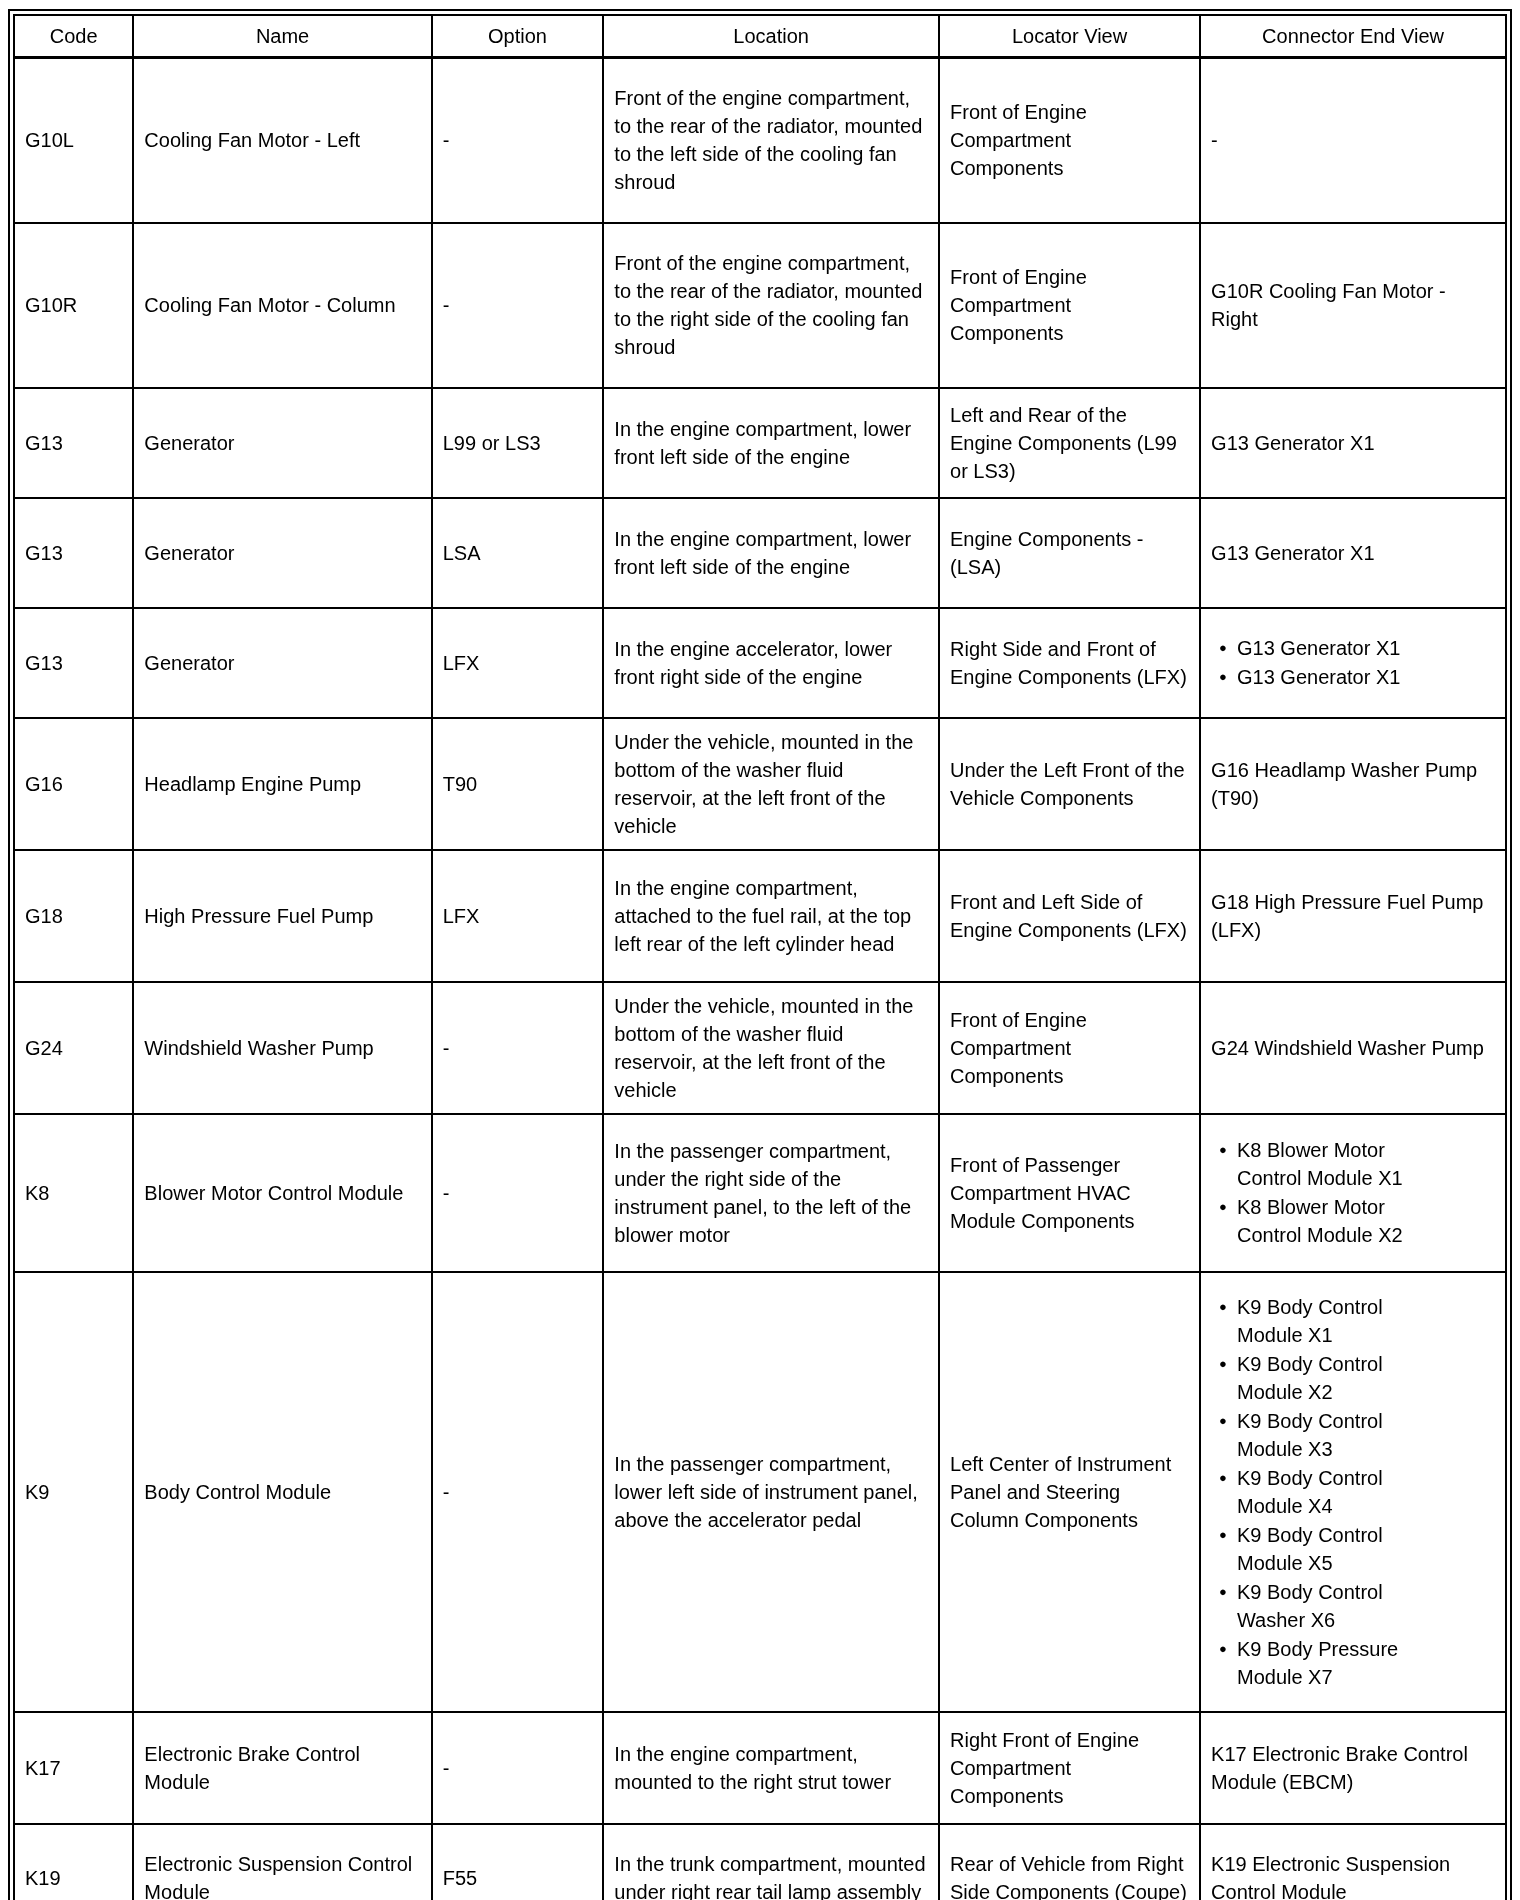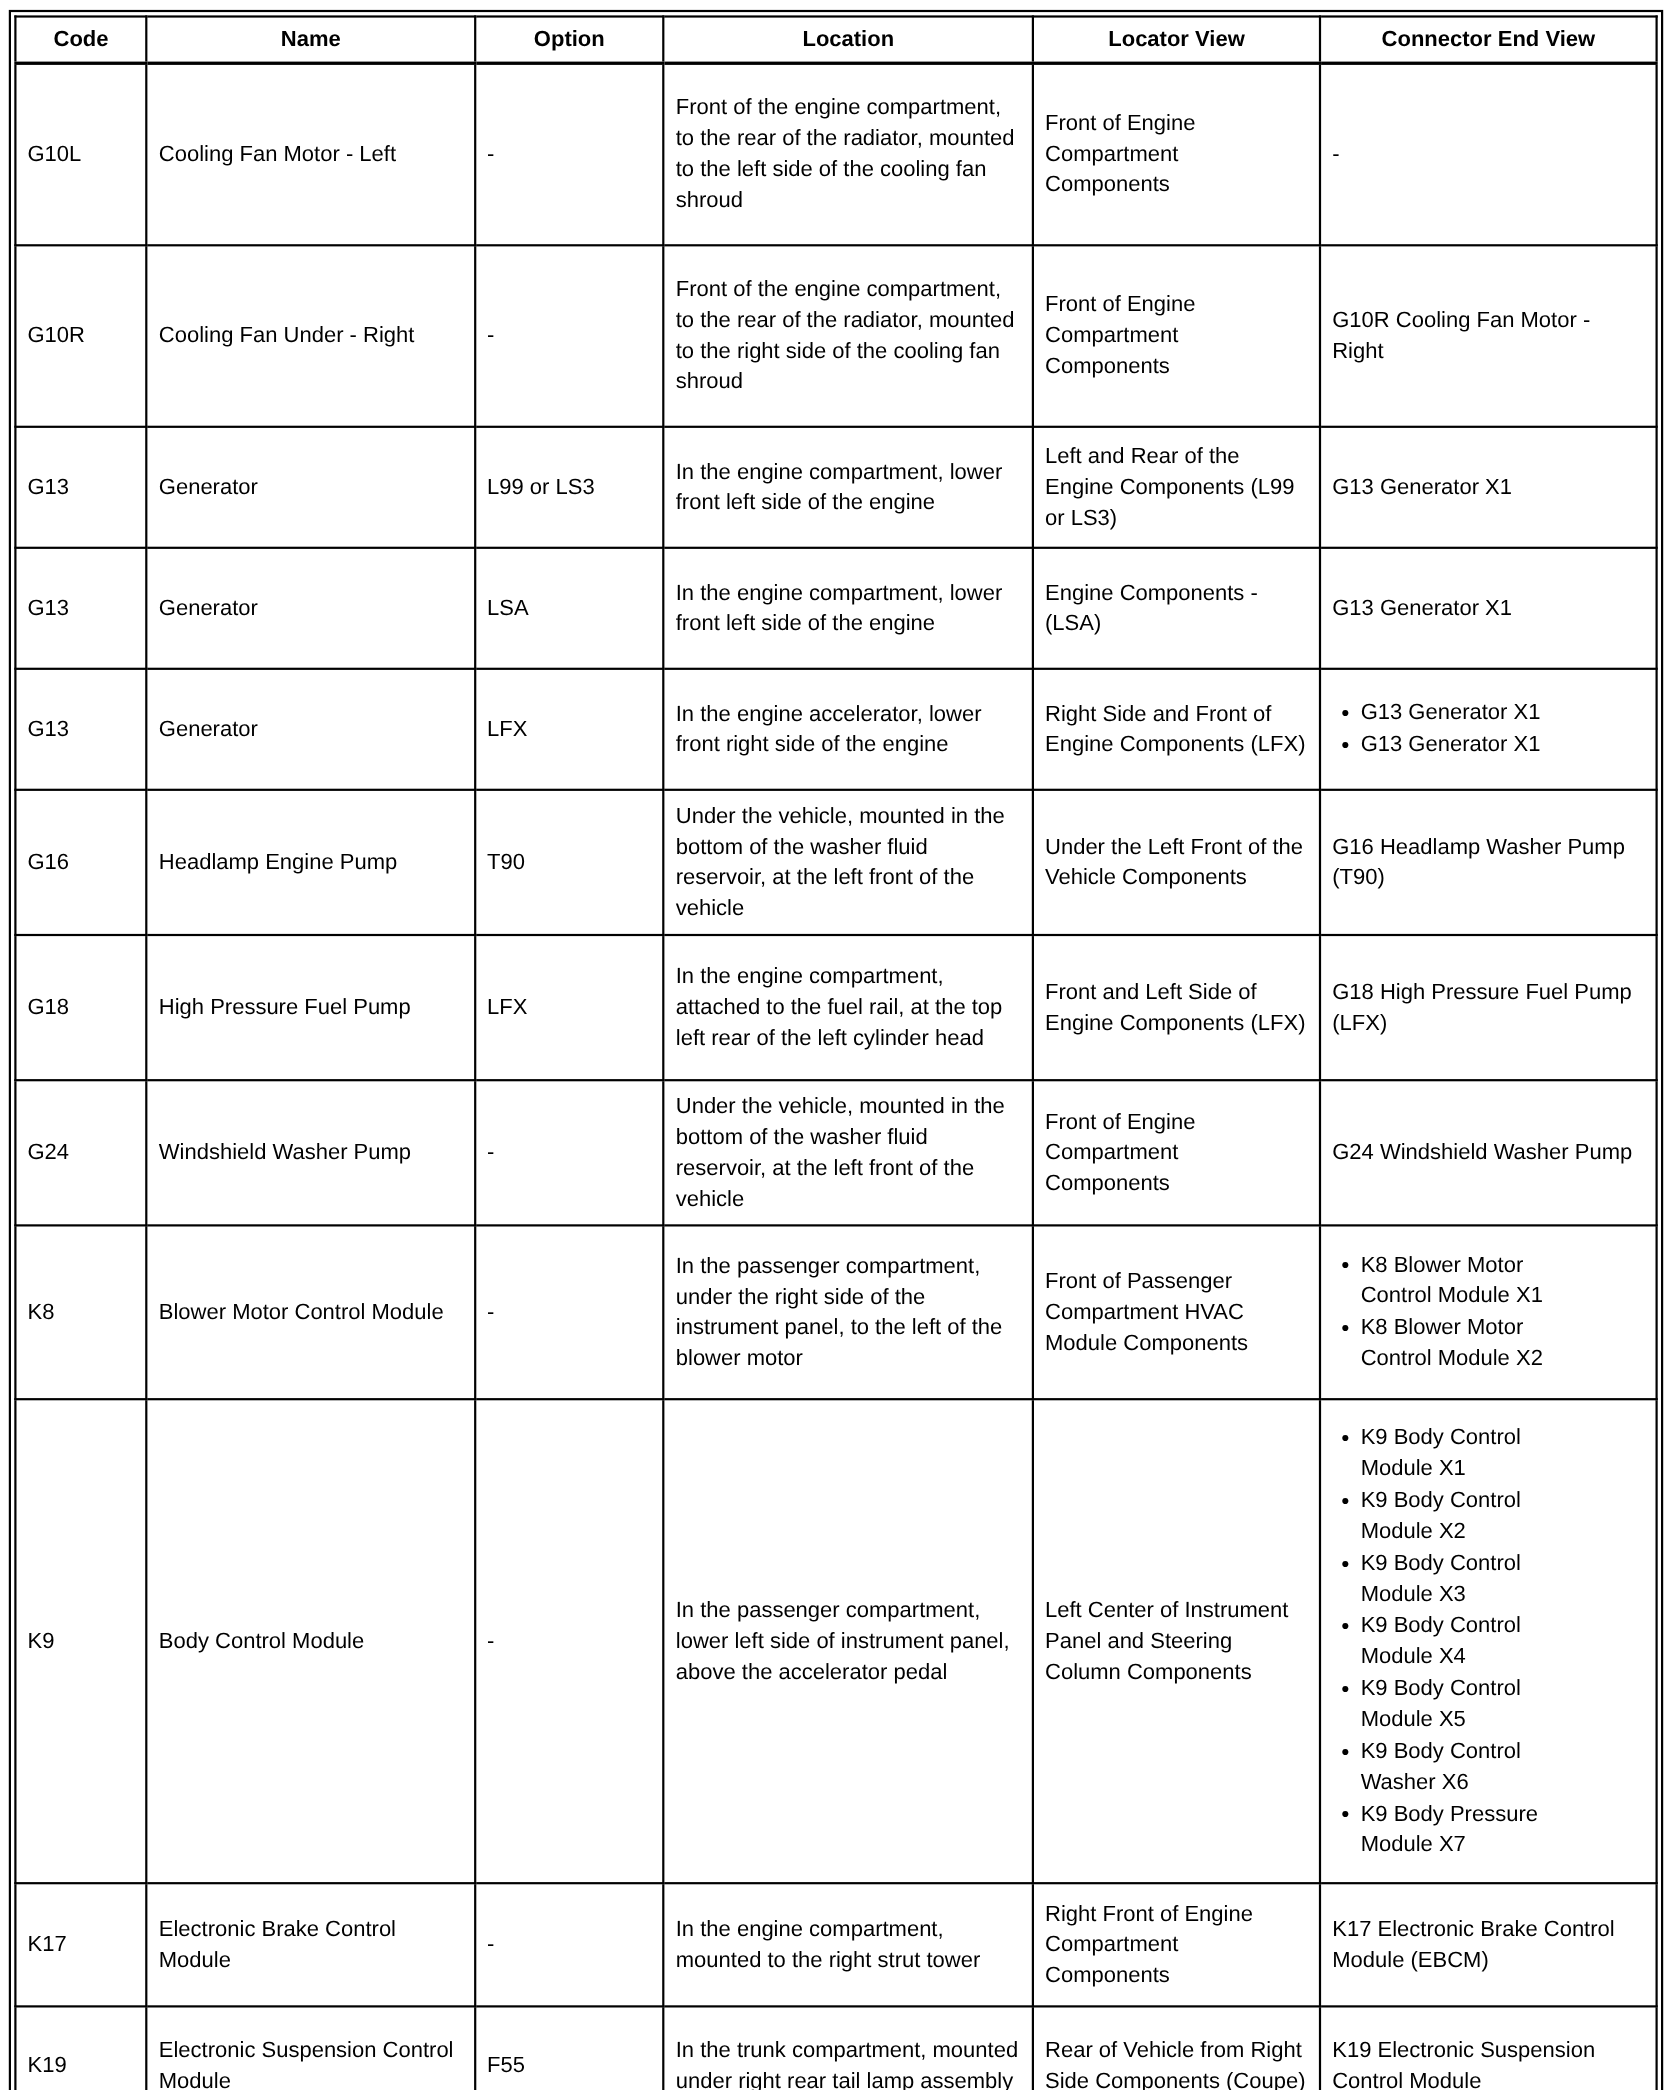--- a/index.html
+++ b/index.html
@@ -32,21 +32,21 @@
   }
   .component-table th,
   .component-table td {
     border: 2px solid #000;
     padding: 9px 10px;
     vertical-align: middle;
     overflow-wrap: break-word;
     text-align: left;
   }
   .component-table thead th {
-    font-weight: bold;
+    font-weight: normal;
     text-align: center;
     height: 42px;
     padding: 6px 8px;
     border-bottom: 3px solid #000;
   }
   .ta-c { text-align: right; }
 
   
   tbody tr:nth-child(1)  { height: 165px; }
   tbody tr:nth-child(2)  { height: 165px; }
@@ -111,21 +111,21 @@
           <td class="ta-c">G10L</td>
           <td>Cooling Fan Motor - Left</td>
           <td class="ta-c">-</td>
           <td>Front of the engine compartment, to the rear of the radiator, mounted to the left side of the cooling fan shroud</td>
           <td>Front of Engine Compartment Components</td>
           <td class="ta-c">-</td>
         </tr>
 
         <tr>
           <td class="ta-c">G10R</td>
-          <td>Cooling Fan Under - Right</td>
+          <td>Cooling Fan Motor - Column</td>
           <td class="ta-c">-</td>
           <td>Front of the engine compartment, to the rear of the radiator, mounted to the right side of the cooling fan shroud</td>
           <td>Front of Engine Compartment Components</td>
           <td>G10R Cooling Fan Motor - Right</td>
         </tr>
 
         <tr>
           <td class="ta-c">G13</td>
           <td>Generator</td>
           <td class="ta-c">L99 or LS3</td>

